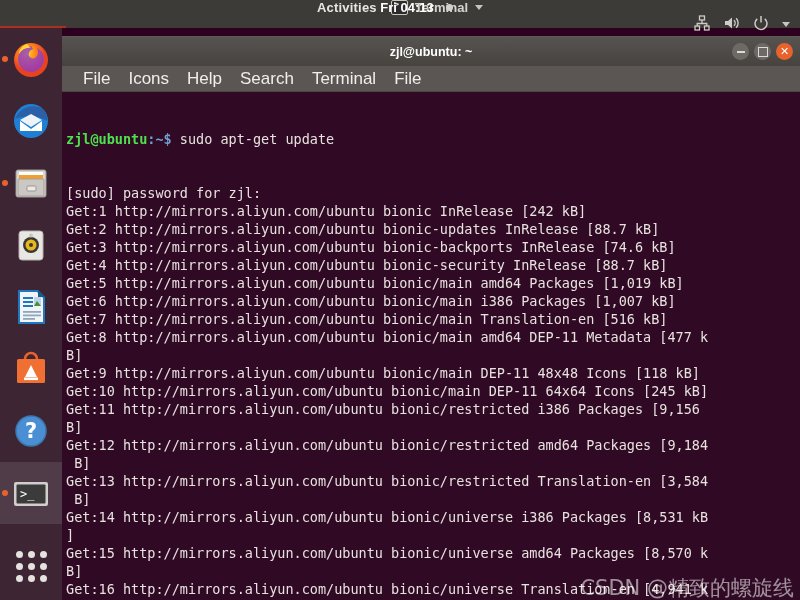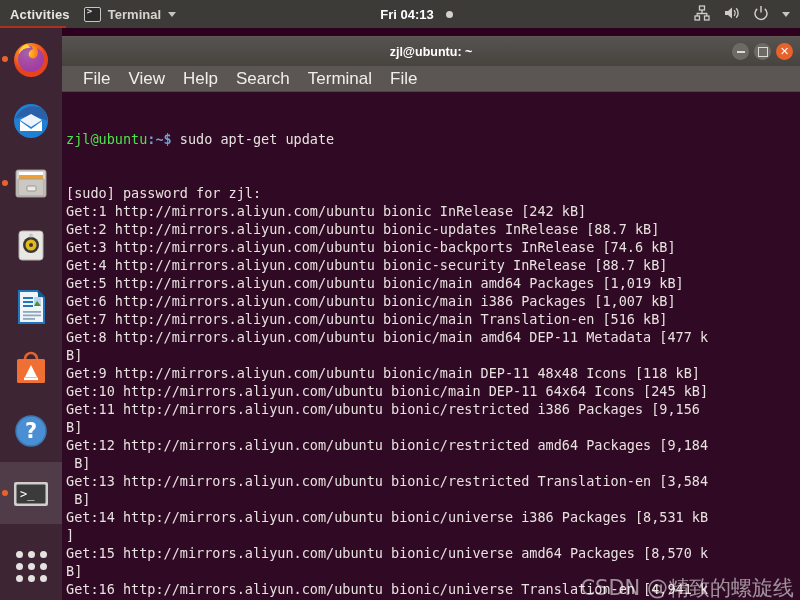--- a/index.html
+++ b/index.html
@@ -27,20 +27,21 @@
     width: 800px; height: 28px;
     background: #3c3b37;
     display: flex;
     align-items: center;
     color: #e8e6e3;
     font-size: 13px;
     font-weight: bold;
     box-sizing: border-box;
     padding: 0 10px;
     z-index: 30;
+    flex-direction: column;
   }
   #topbar .tb-left { display: flex; align-items: center; gap: 14px; }
   #topbar .tb-center {
     position: absolute;
     left: 0; right: 0;
     text-align: center;
     pointer-events: none;
   }
   #topbar .tb-center .inner {
     display: inline-flex; align-items: center; gap: 6px;
@@ -204,21 +205,21 @@
   }
   #termtext {
     font-family: "DejaVu Sans Mono", "Liberation Mono", monospace;
     font-size: 13.5px;
     line-height: 18px;
     color: #e7e2df;
     white-space: pre;
     letter-spacing: 0px;
   }
   #termtext .ln { height: 18px; }
-  .c-green { color: #4ee24e; font-weight: normal; }
+  .c-green { color: #4ee24e; font-weight: bold; }
   .c-blue  { color: #729fcf; font-weight: bold; }
   .c-white { color: #e7e2df; }
 
   
   #watermark {
     position: absolute;
     right: 6px;
     bottom: 6px;
     color: rgba(255,255,255,0.55);
     font-size: 21px;
@@ -408,21 +409,21 @@
           </span>
         <span class="wbtn">
             <span class="glyph-max"></span>
           </span>
         <span class="wbtn close">✕</span>
       </span>
     </div>
 
     <div id="menubar">
       <span class="mitem">File</span>
-      <span class="mitem">View</span>
+      <span class="mitem">Icons</span>
       <span class="mitem">Help</span>
       <span class="mitem">Search</span>
       <span class="mitem">Terminal</span>
       <span class="mitem">File</span>
     </div>
 
     <div id="termbody">
       <div id="termtext">
         <div class="ln"><span class="c-green">zjl@ubuntu</span><span class="c-blue">:~$</span><span class="c-white"> sudo apt-get update</span></div>
         <div id="outlines"><div class="ln c-white">[sudo] password for zjl:</div><div class="ln c-white">Get:1 http://mirrors.aliyun.com/ubuntu bionic InRelease [242 kB]</div><div class="ln c-white">Get:2 http://mirrors.aliyun.com/ubuntu bionic-updates InRelease [88.7 kB]</div><div class="ln c-white">Get:3 http://mirrors.aliyun.com/ubuntu bionic-backports InRelease [74.6 kB]</div><div class="ln c-white">Get:4 http://mirrors.aliyun.com/ubuntu bionic-security InRelease [88.7 kB]</div><div class="ln c-white">Get:5 http://mirrors.aliyun.com/ubuntu bionic/main amd64 Packages [1,019 kB]</div><div class="ln c-white">Get:6 http://mirrors.aliyun.com/ubuntu bionic/main i386 Packages [1,007 kB]</div><div class="ln c-white">Get:7 http://mirrors.aliyun.com/ubuntu bionic/main Translation-en [516 kB]</div><div class="ln c-white">Get:8 http://mirrors.aliyun.com/ubuntu bionic/main amd64 DEP-11 Metadata [477 k</div><div class="ln c-white">B]</div><div class="ln c-white">Get:9 http://mirrors.aliyun.com/ubuntu bionic/main DEP-11 48x48 Icons [118 kB]</div><div class="ln c-white">Get:10 http://mirrors.aliyun.com/ubuntu bionic/main DEP-11 64x64 Icons [245 kB]</div><div class="ln c-white">Get:11 http://mirrors.aliyun.com/ubuntu bionic/restricted i386 Packages [9,156</div><div class="ln c-white">B]</div><div class="ln c-white">Get:12 http://mirrors.aliyun.com/ubuntu bionic/restricted amd64 Packages [9,184</div><div class="ln c-white"> B]</div><div class="ln c-white">Get:13 http://mirrors.aliyun.com/ubuntu bionic/restricted Translation-en [3,584</div><div class="ln c-white"> B]</div><div class="ln c-white">Get:14 http://mirrors.aliyun.com/ubuntu bionic/universe i386 Packages [8,531 kB</div><div class="ln c-white">]</div><div class="ln c-white">Get:15 http://mirrors.aliyun.com/ubuntu bionic/universe amd64 Packages [8,570 k</div><div class="ln c-white">B]</div><div class="ln c-white">Get:16 http://mirrors.aliyun.com/ubuntu bionic/universe Translation-en [4,941 k</div><div class="ln c-white">B]</div></div>

